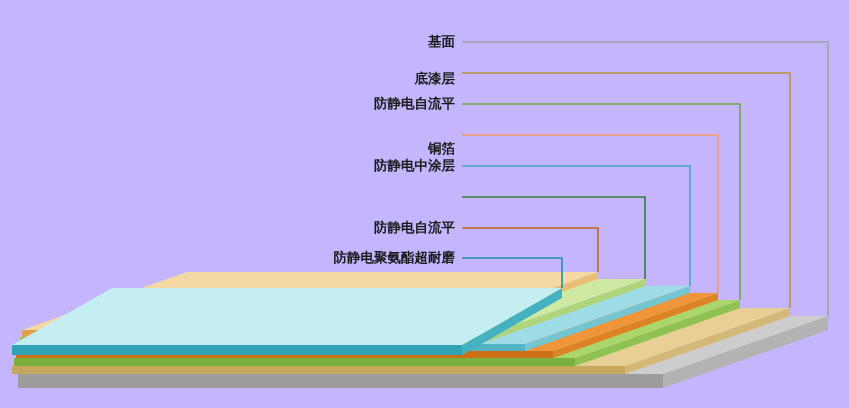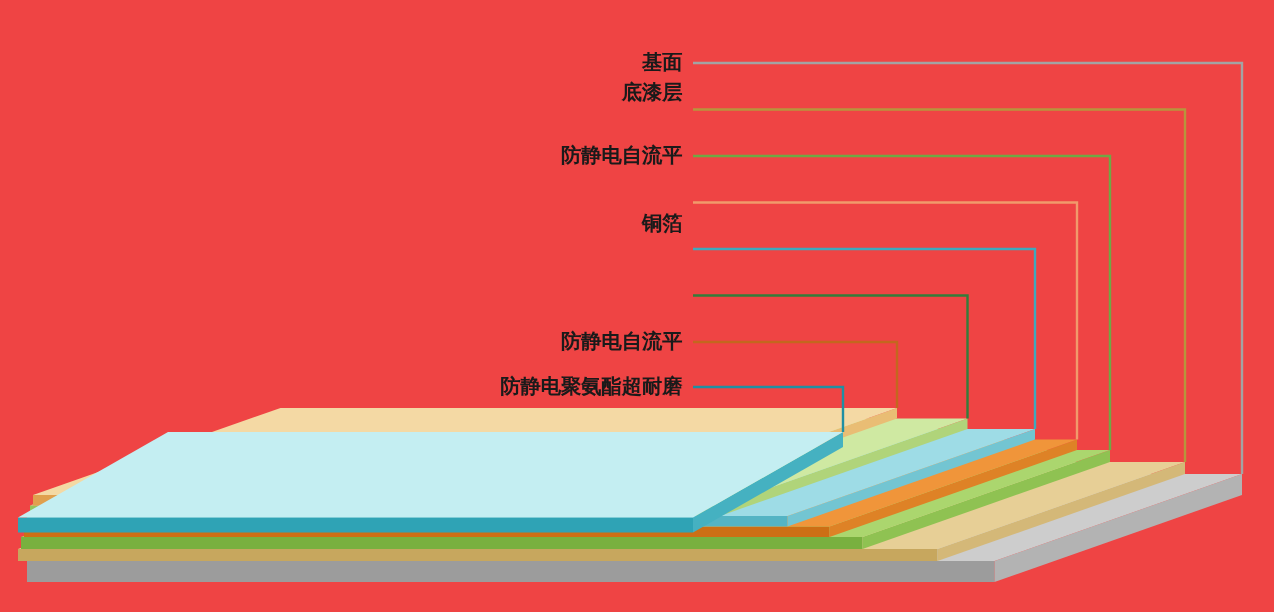--- a/index.html
+++ b/index.html
@@ -1,19 +1,19 @@
 <!DOCTYPE html>
 <html><head>
 <meta charset="utf-8">
 <style>
   html,body{margin:0;padding:0;background:#ffffff;}
   .canvas{
     position:relative;
     width:849px;height:408px;
-    background:#ef4444;
+    background:#c4b5fd;
     overflow:hidden;
     font-family:"Liberation Sans","DejaVu Sans",sans-serif;
   }
   .layer-label{
     position:absolute;
     right:394px;           
     height:20px;line-height:20px;
     font-size:13.5px;font-weight:bold;color:#1a1a1a;
     white-space:nowrap;text-align:right;
   }
@@ -53,19 +53,20 @@
       <polyline points="462,73 790,73 790,308" fill="none" stroke="#b8953c" stroke-width="1.6"></polyline>
       <polyline points="462,104 740,104 740,300" fill="none" stroke="#6fa844" stroke-width="1.6"></polyline>
       <polyline points="462,135 718,135 718,293" fill="none" stroke="#f19a6b" stroke-width="1.6"></polyline>
       <polyline points="462,166 690,166 690,286" fill="none" stroke="#3fa9bd" stroke-width="1.6"></polyline>
       <polyline points="462,197 645,197 645,279" fill="none" stroke="#337d3a" stroke-width="1.6"></polyline>
       <polyline points="462,228 598,228 598,272" fill="none" stroke="#c4661f" stroke-width="1.6"></polyline>
       <polyline points="462,258 562,258 562,288" fill="none" stroke="#1f8fa3" stroke-width="1.6"></polyline>
     </svg>
 
   <div class="layer-label" style="top: 32px;">基面</div>
-  <div class="layer-label" style="top: 52px;">底漆层</div>
+  <div class="layer-label" style="top: 69px;">底漆层</div>
   <div class="layer-label" style="top: 94px;">防静电自流平</div>
   <div class="layer-label" style="top: 139px;">铜箔</div>
+  <div class="layer-label" style="top: 156px;">防静电中涂层</div>
   <div class="layer-label" style="top: 218px;">防静电自流平</div>
   <div class="layer-label" style="top: 248px;">防静电聚氨酯超耐磨</div>
 
 </div>
 
 </body></html>

